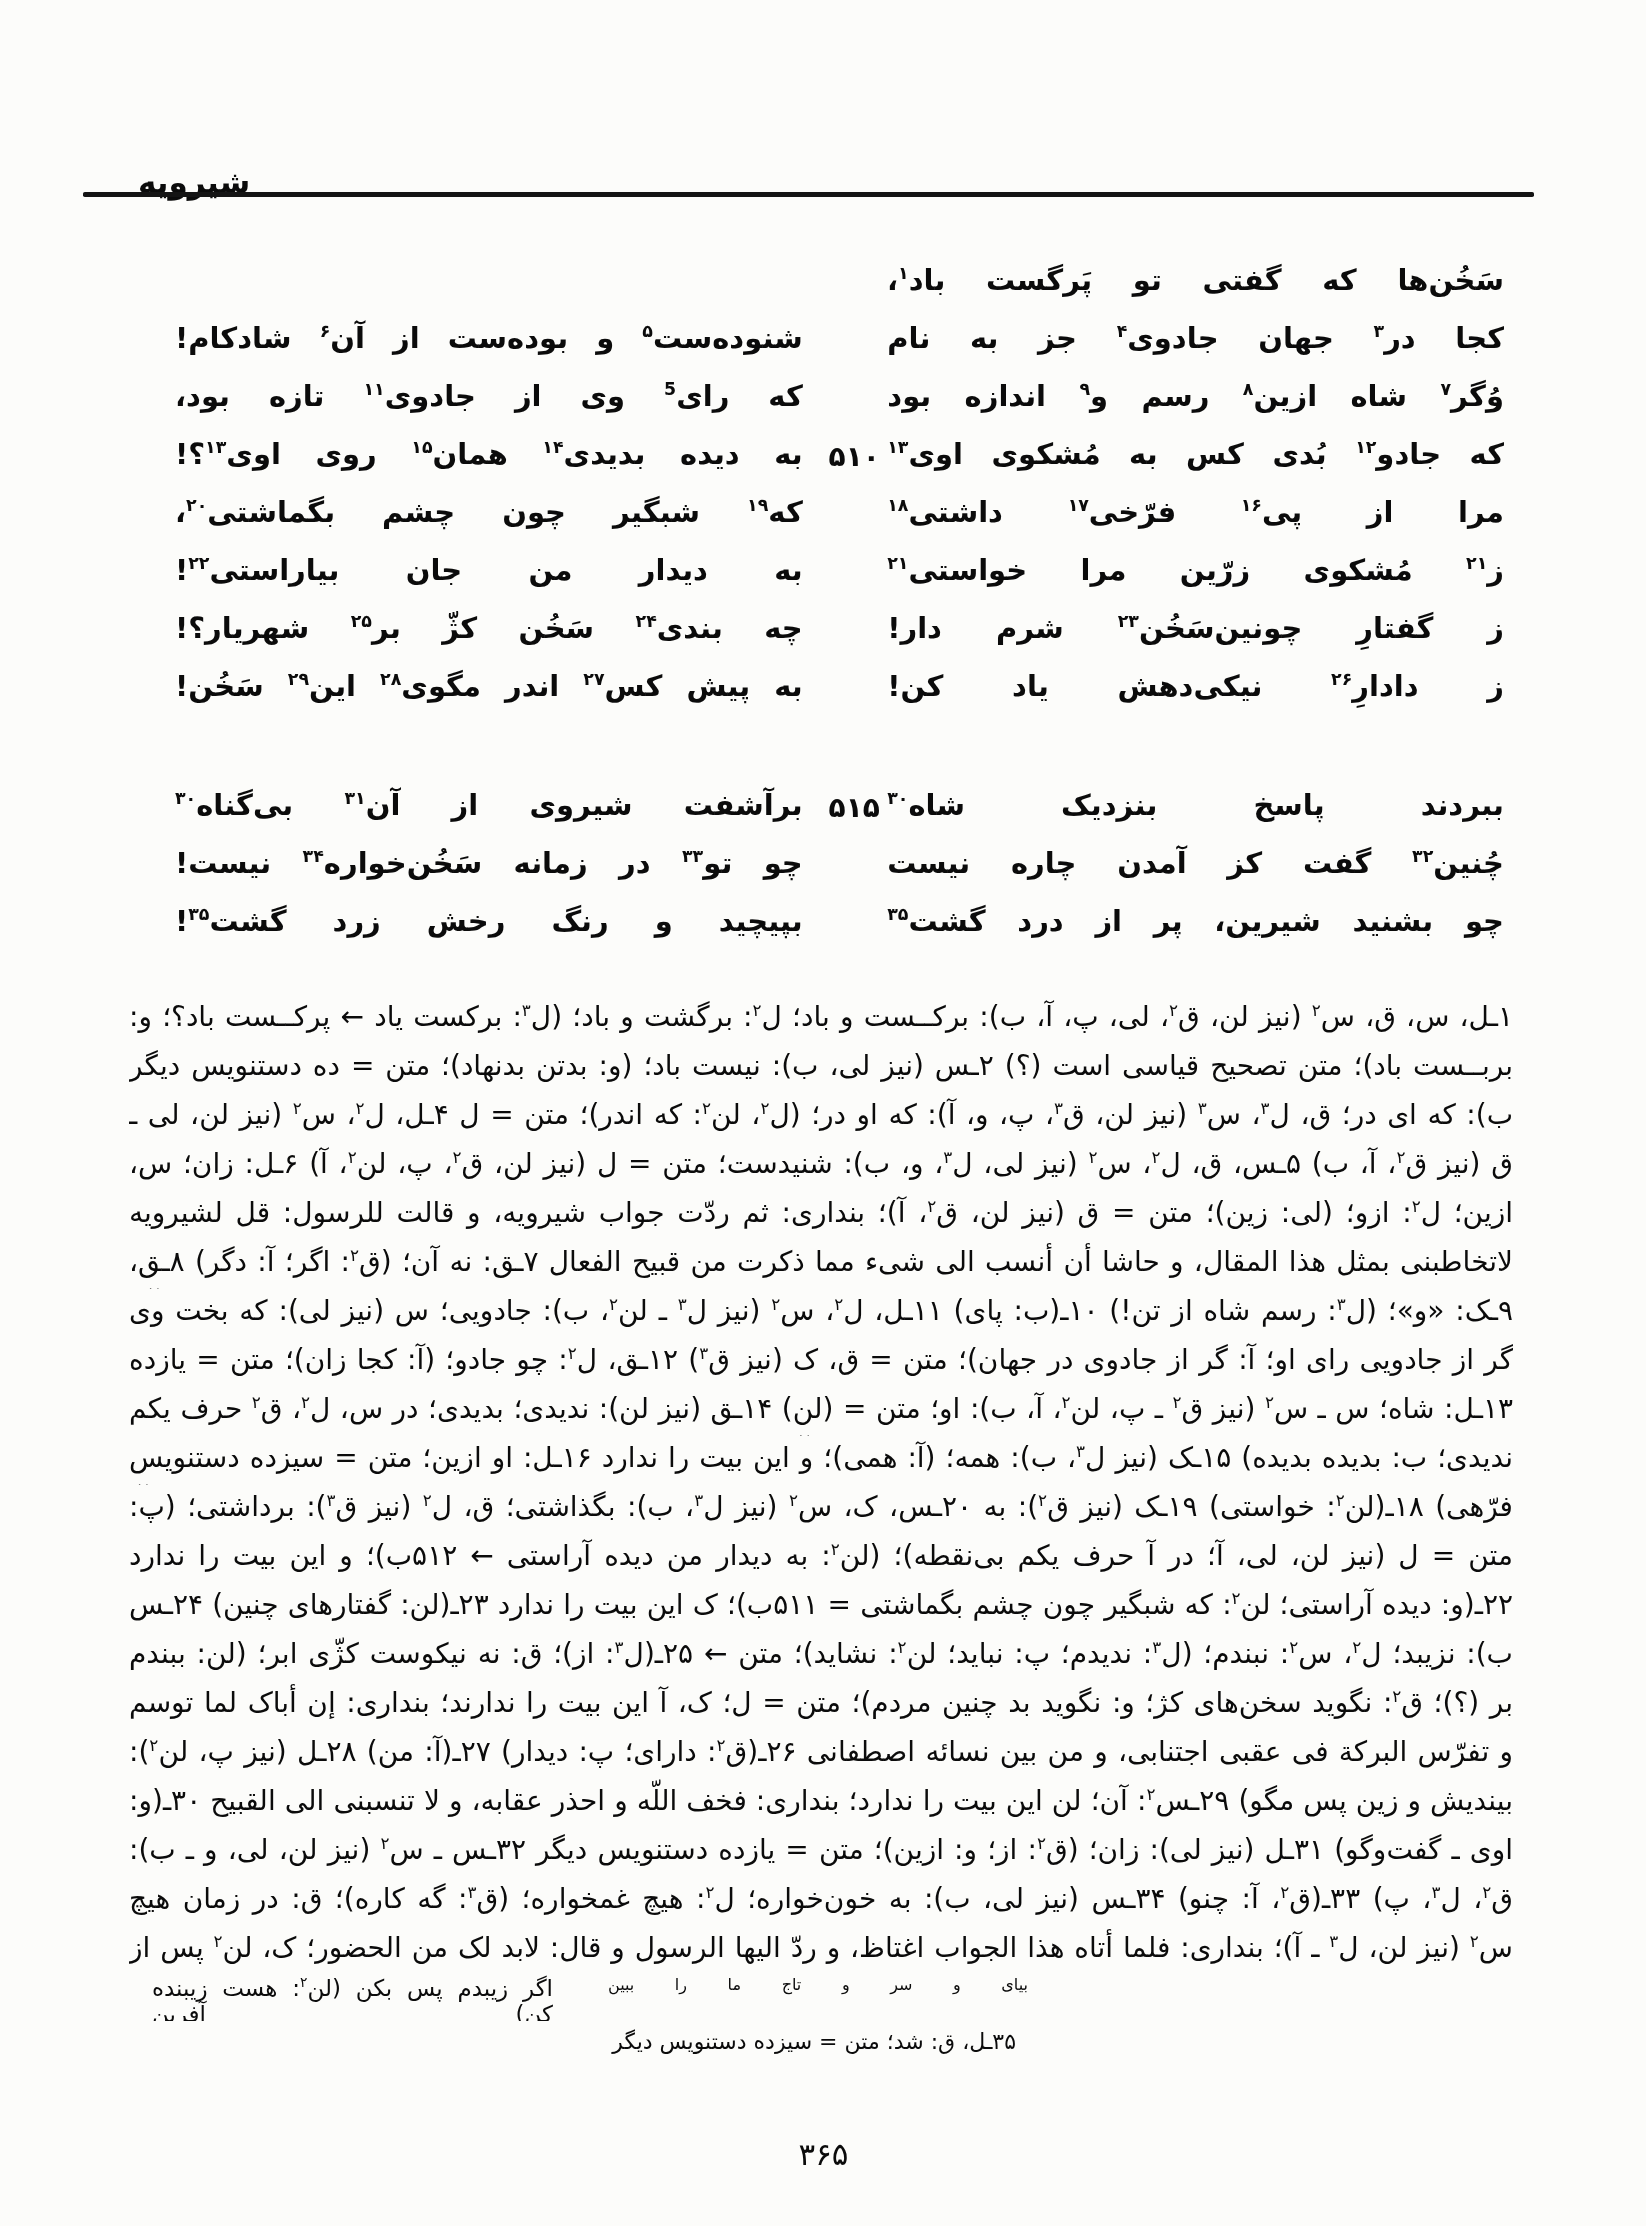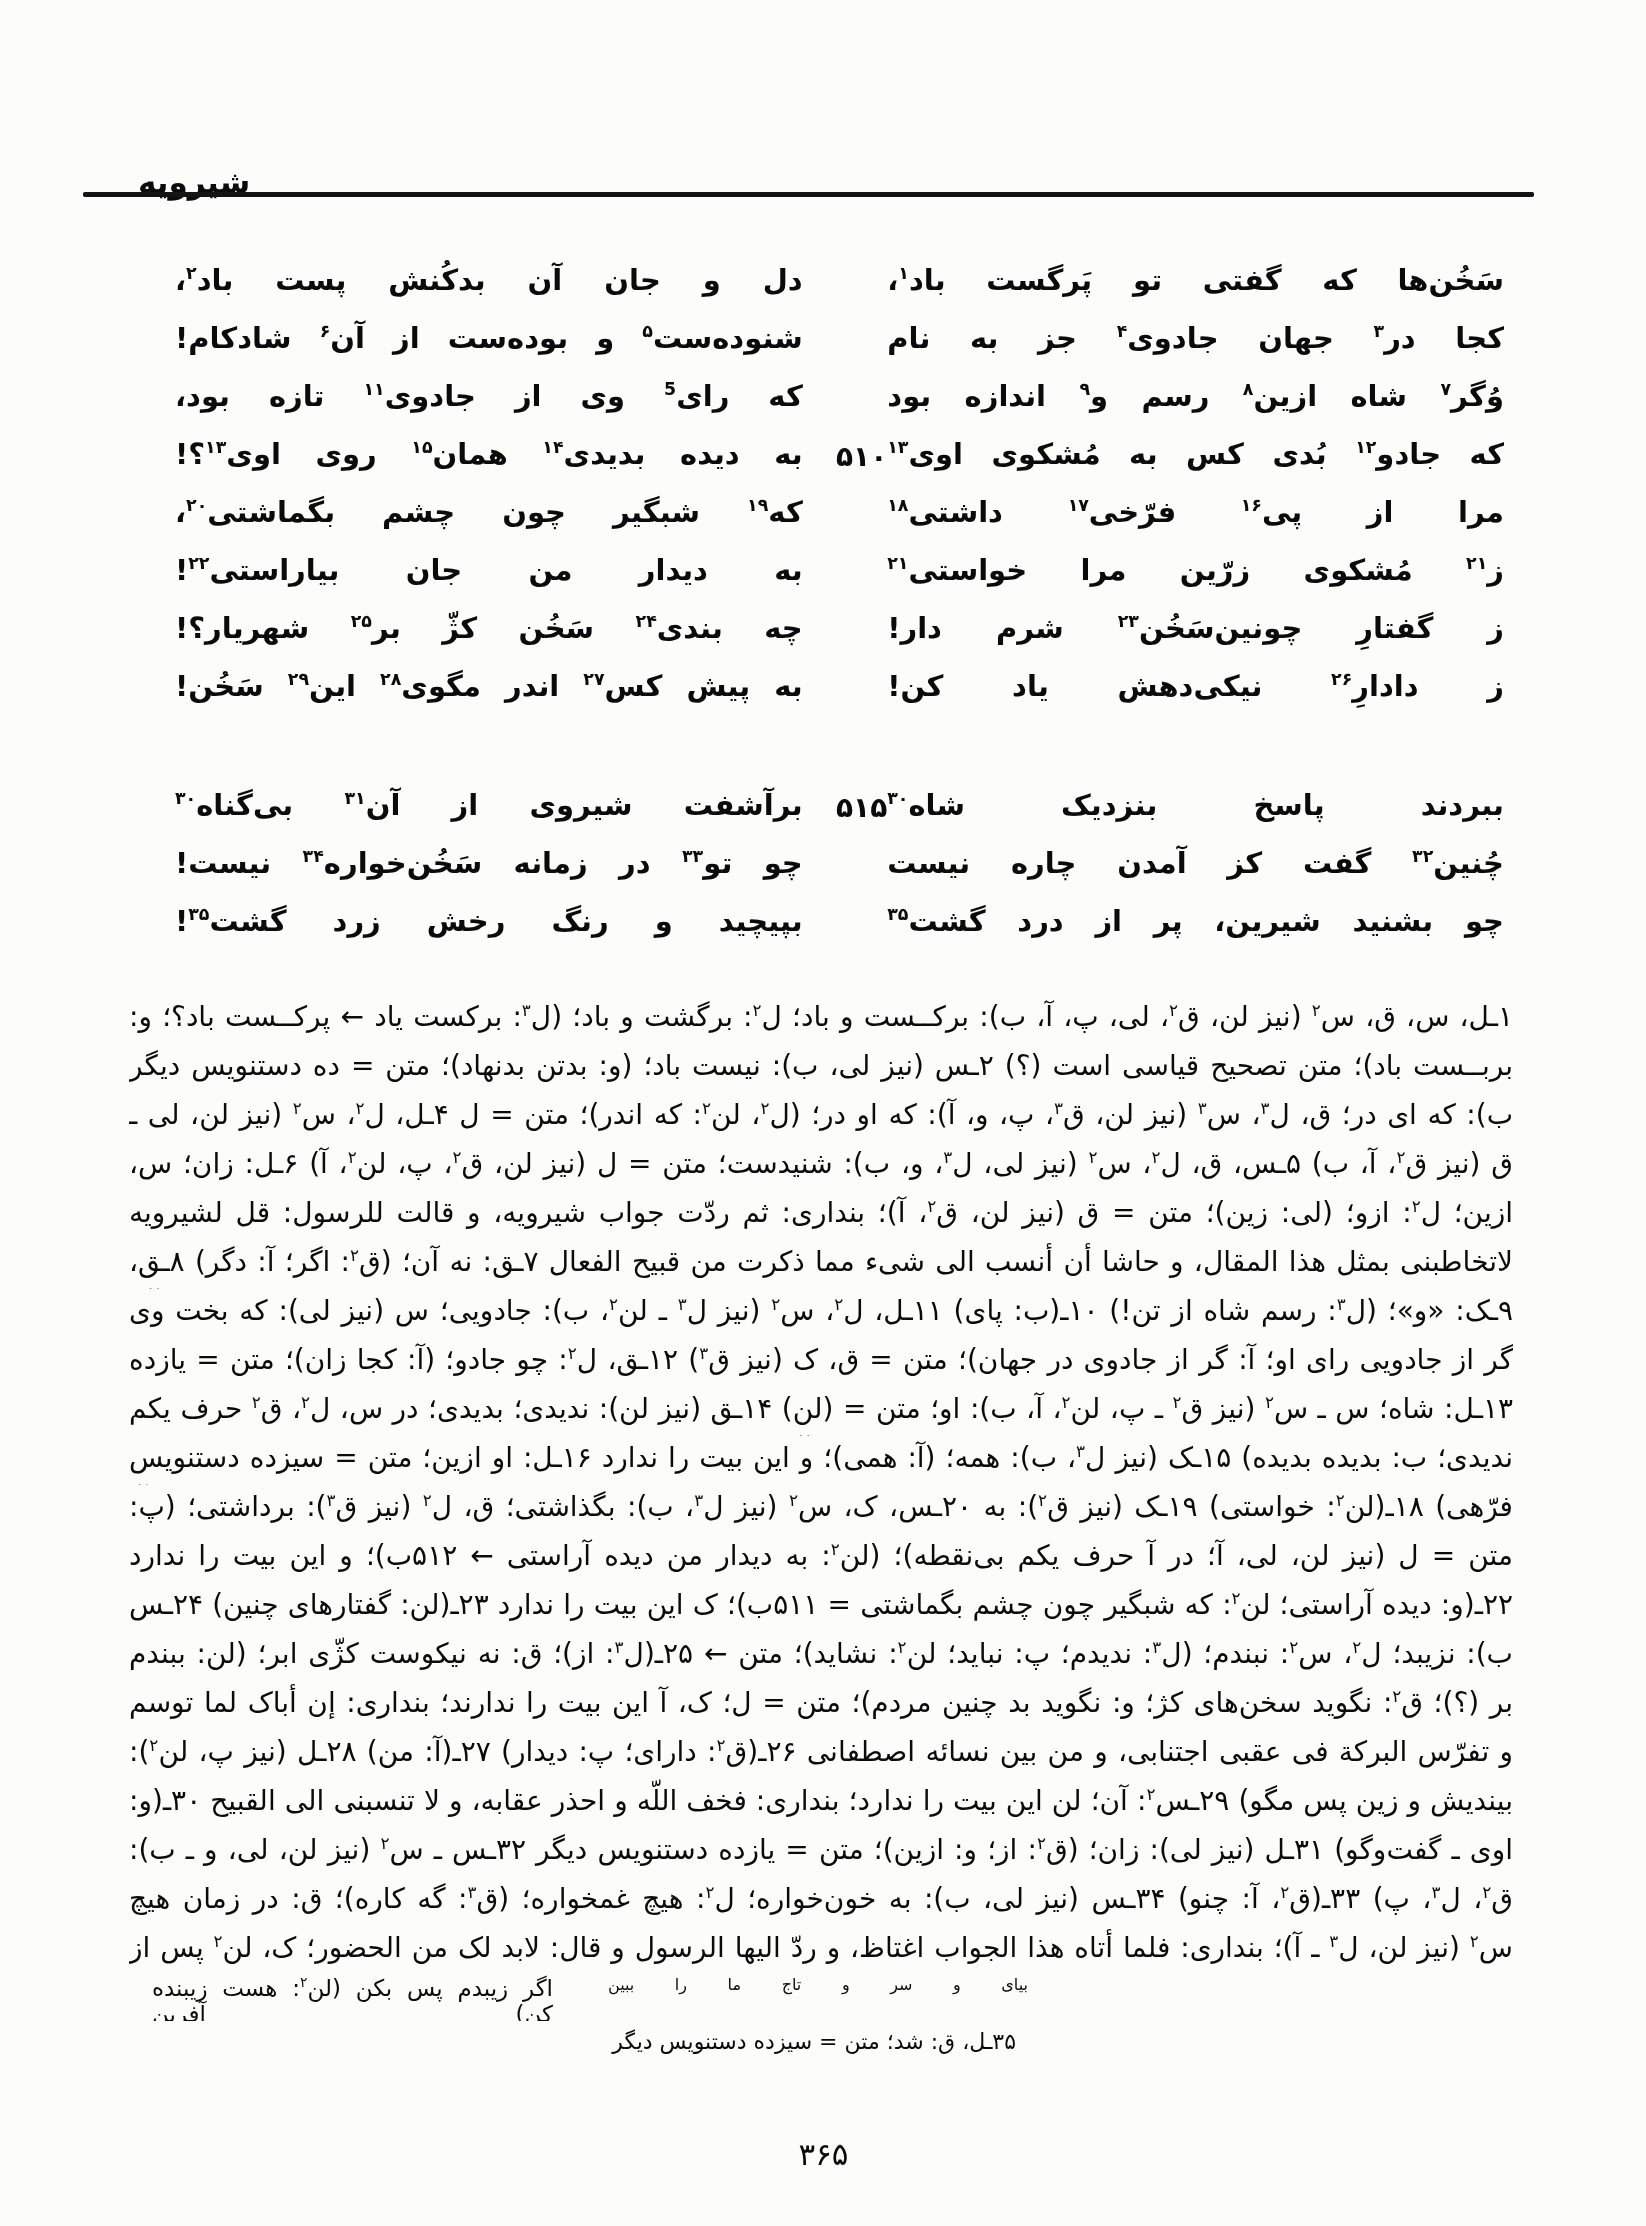--- a/index.html
+++ b/index.html
@@ -21,21 +21,21 @@
   }
 
   .poem{position:absolute;left:175px;top:253px;width:1329px;direction:rtl;}
   .couplet-row{display:flex;direction:rtl;height:58px;align-items:center;}
   .hem{
     direction:rtl;text-align:justify;text-align-last:justify;
     font-size:29px;font-weight:bold;line-height:54px;height:58px;overflow:hidden;
   }
   .hem-right{width:617px;}
   .hem-left{width:628px;}
-  .vnum{width:66px;flex:0 0 66px;text-align:right;font-size:28px;font-weight:bold;}
+  .vnum{width:66px;flex:0 0 66px;text-align:center;font-size:28px;font-weight:bold;}
   .col-gap{width:18.5px;flex:0 0 18.5px;}
   .stanza-2{margin-top:61px;}
 
   .apparatus{position:absolute;left:129px;top:995px;width:1384px;direction:rtl;}
   .app-line{
     direction:rtl;text-align:justify;text-align-last:justify;
     font-size:28px;height:49px;line-height:43px;overflow:hidden;
   }
 
   .added-verse-right{
@@ -64,21 +64,20 @@
 
   <div class="running-head">شیرویه</div>
   <div class="head-rule"></div>
 
   <div class="poem">
     <div>
       <div class="couplet-row">
         <div class="hem hem-right">سَخُن‌ها که گفتی تو پَرگست باد<sup>۱</sup>،</div>
         <div class="vnum"></div>
         <div class="col-gap"></div>
-        <div class="hem hem-left">دل و جان آن بدکُنش پست باد<sup>۲</sup>،</div>
       </div>
       <div class="couplet-row">
         <div class="hem hem-right">کجا در<sup>۳</sup> جهان جادوی<sup>۴</sup> جز به نام</div>
         <div class="vnum"></div>
         <div class="col-gap"></div>
         <div class="hem hem-left">شنوده‌ست<sup>۵</sup> و بوده‌ست از آن<sup>۶</sup> شادکام!</div>
       </div>
       <div class="couplet-row">
         <div class="hem hem-right">وُگر<sup>۷</sup> شاه ازین<sup>۸</sup> رسم و<sup>۹</sup> اندازه بود</div>
         <div class="vnum"></div>

